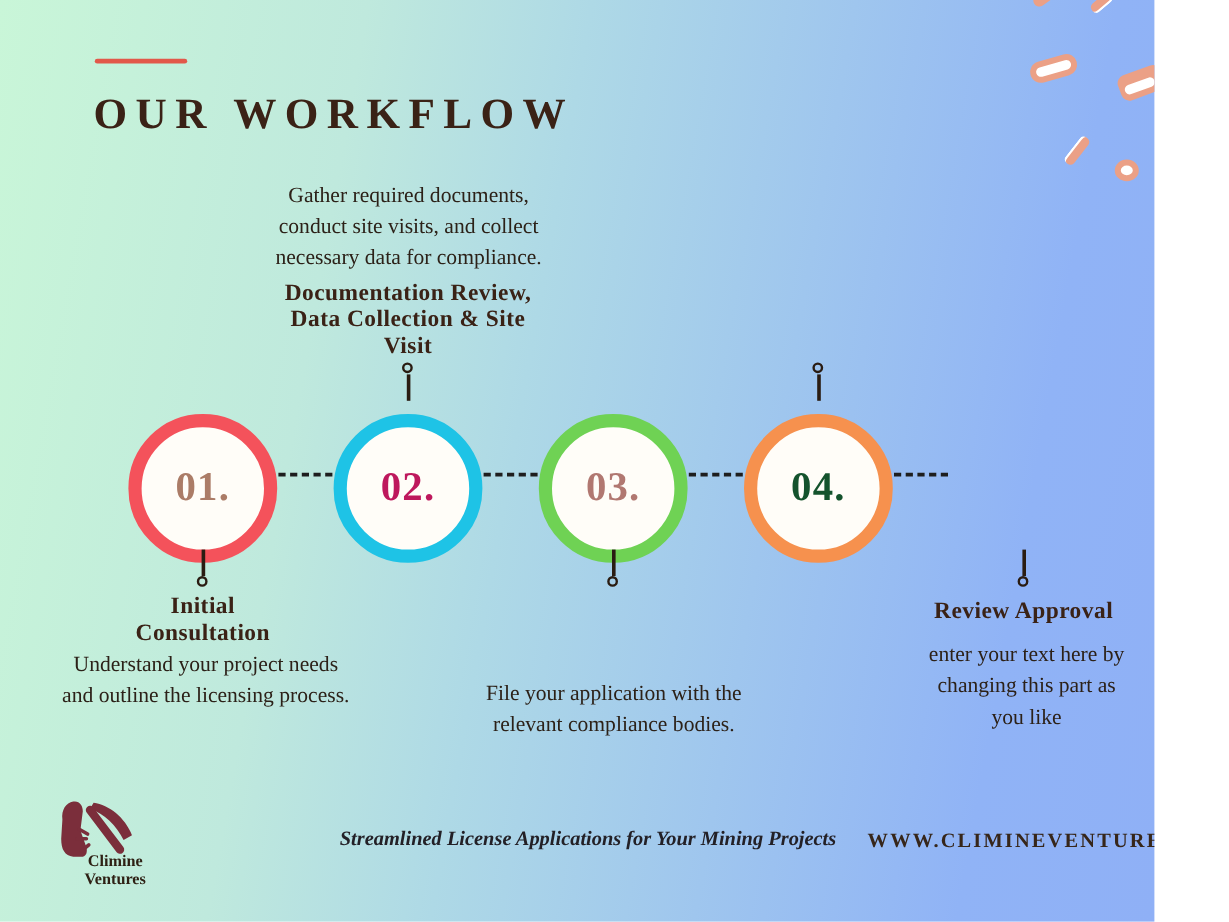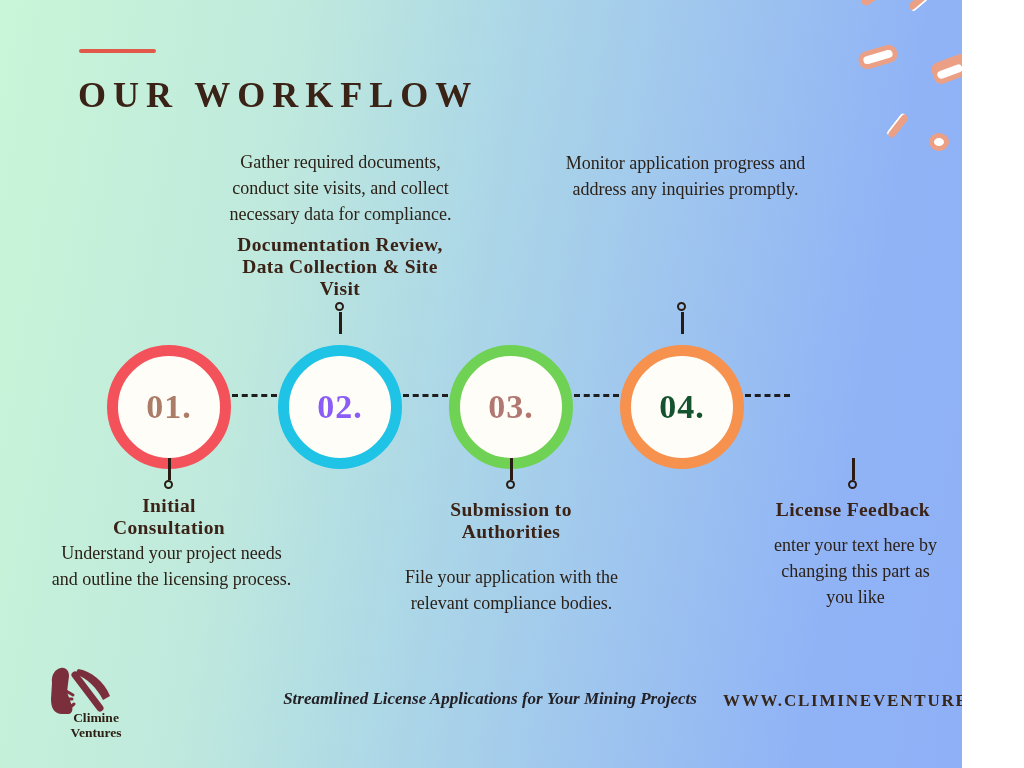--- a/index.html
+++ b/index.html
@@ -37,38 +37,36 @@
     <div style="position:absolute;left:4px;top:9px;width:26px;height:8px;border-radius:4px;background:#fff;"></div>
   </div>
   <div class="confetti" style="left:999px;top:42px;width:7px;height:30px;border-radius:4px;background:#eba086;border-left:2px solid #fff;transform:rotate(12deg);"></div>
   <div class="confetti" style="left:893px;top:112px;width:7px;height:27px;border-radius:4px;background:#eba086;border-left:2px solid #fff;transform:rotate(38deg);"></div>
   <div class="confetti" style="left:929px;top:133px;width:10px;height:8px;border:5px solid #eba086;border-radius:50%;background:#fff;"></div>
   <div class="confetti" style="left:999px;top:120px;width:12px;height:12px;border:5px solid #eba086;border-radius:3px;background:#fff;transform:rotate(40deg);"></div>
 
   <div class="desc" style="left:218px;top:150px;width:245px;">Gather required documents,
 conduct site visits, and collect
 necessary data for compliance.</div>
-  <div class="desc" style="left:563px;top:151px;width:245px;">Monitor application progress and
-address any inquiries promptly.</div>
 
   <div class="step-title" style="left:210px;top:234px;width:260px;">Documentation Review,
 Data Collection &amp; Site
 Visit</div>
 
   <div class="connector-dot" style="left:335px;top:302px;"></div>
   <div class="connector-v" style="left:339px;top:312px;height:22px;"></div>
   <div class="connector-dot" style="left:677px;top:302px;"></div>
   <div class="connector-v" style="left:681px;top:312px;height:22px;"></div>
 
   <div class="step-circle" style="left: 107px; border-color: rgb(244, 82, 91);">
     <span class="step-number" style="color: rgb(171, 124, 103);">01.</span>
   </div>
   <div class="dash" style="left:232px;"></div>
   <div class="step-circle" style="left: 278px; border-color: rgb(30, 195, 230);">
-    <span class="step-number" style="color: #8b5cf6;">02.</span>
+    <span class="step-number" style="color: #be185d;">02.</span>
   </div>
   <div class="dash" style="left:403px;"></div>
   <div class="step-circle" style="left: 449px; border-color: rgb(111, 210, 84);">
     <span class="step-number" style="color: rgb(177, 120, 113);">03.</span>
   </div>
   <div class="dash" style="left:574px;"></div>
   <div class="step-circle" style="left: 620px; border-color: rgb(246, 145, 78);">
     <span class="step-number" style="color: #14532d;">04.</span>
   </div>
   <div class="dash" style="left:745px;"></div>
@@ -78,26 +76,24 @@
   <div class="connector-v" style="left:510px;top:458px;height:22px;"></div>
   <div class="connector-dot" style="left:506px;top:480px;"></div>
   <div class="connector-v" style="left:852px;top:458px;height:22px;"></div>
   <div class="connector-dot" style="left:848px;top:480px;"></div>
 
   <div class="step-title" style="left:49px;top:495px;width:240px;">Initial
 Consultation</div>
   <div class="desc" style="left:49px;top:541px;width:245px;">Understand your project needs
 and outline the licensing process.</div>
 
-  <div class="step-title" style="left:391px;top:499px;width:240px;">Submission to
-Authorities</div>
   <div class="desc" style="left:389px;top:565px;width:245px;">File your application with the
 relevant compliance bodies.</div>
 
-  <div class="step-title" style="left:733px;top:499px;width:240px;">License Feedback</div>
+  <div class="step-title" style="left:733px;top:499px;width:240px;">Review Approval</div>
   <div class="desc" style="left:733px;top:533px;width:245px;">enter your text here by
 changing this part as
 you like</div>
 
   <svg style="position:absolute;left:48px;top:666px;" width="70" height="50" viewBox="0 0 70 50">
     <path fill="#7b2e3b" d="M13,2 C7,3 3,9 4,17 L3,33 C3,42 6,47 13,48 L21,48 C24,47 25,44 24,40 L19,26 L21,10 C21,5 18,1 13,2 Z"></path>
     <path fill="#7b2e3b" d="M30,3 C43,5 56,15 62,30 L55,34 C49,22 39,12 27,8 Z"></path>
     <path stroke="#7b2e3b" stroke-width="7" stroke-linecap="round" d="M27,9 L52,42" fill="none"></path>
     <path stroke="#7b2e3b" stroke-width="3" stroke-linecap="round" fill="none" d="M25,29 L18,25 M24,33 L16,33 M26,38 L20,43"></path>
   </svg>

